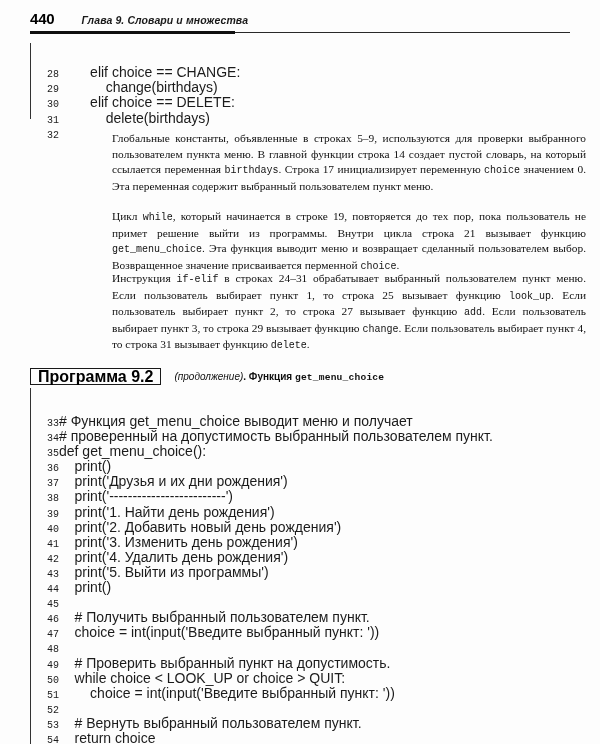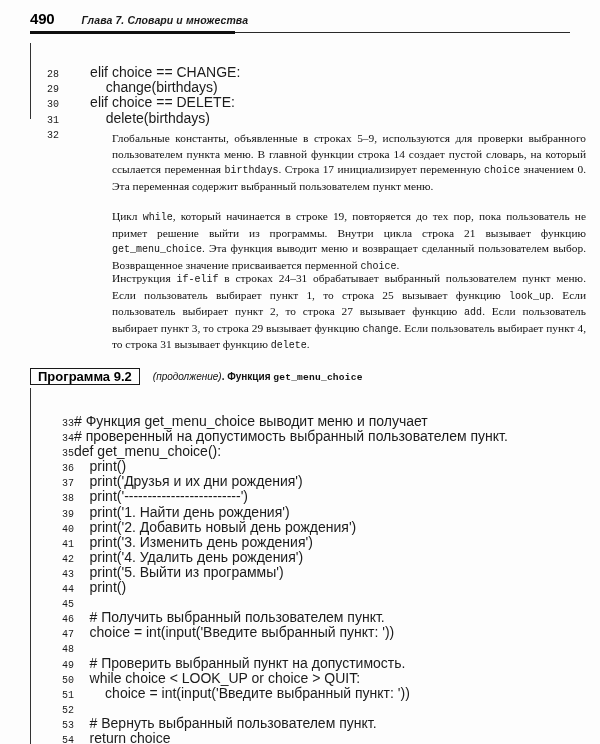--- a/index.html
+++ b/index.html
@@ -156,21 +156,21 @@
     border: 1.1px solid #1a1a1a;
     background: #fff;
     height: 17px;
     min-width: 96px;
     box-sizing: border-box;
     display: flex;
     align-items: center;
     padding: 0 7px;
     font-family: "Liberation Sans", "DejaVu Sans", sans-serif;
     font-weight: bold;
-    font-size: 13px;
+    font-size: 16px;
     color: #000;
     letter-spacing: 0px;
   }
   .program-caption {
     margin-left: 13px;
     font-family: "Liberation Sans", "DejaVu Sans", sans-serif;
     font-size: 10px;
     color: #111;
     white-space: nowrap;
   }
@@ -185,42 +185,42 @@
     font-family: "Liberation Mono", "DejaVu Sans Mono", monospace;
     font-weight: bold;
     font-size: 9.6px;
     letter-spacing: 0.2px;
   }
 
   .program-body {
     margin-top: 3px;
     border-left: 1.2px solid #333;
     border-bottom: 1.2px solid #333;
-    padding: 4px 0 5px 21px;
+    padding: 4px 0 5px 6px;
     box-sizing: border-box;
     width: 540px;
   }
   .program-body .code-row { height: 15.1px; }
 
   
   .scan-tint {
     position: absolute;
     inset: 0;
     pointer-events: none;
     background: rgba(0,0,0,0.006);
   }
 </style>
 </head>
 <body>
 
 <div class="page">
 
   <div class="running-head">
-    <span class="folio">490</span>
-    <span class="chapter-title">Глава 7. Словари и множества</span>
+    <span class="folio">440</span>
+    <span class="chapter-title">Глава 9. Словари и множества</span>
   </div>
   <div class="head-rule">
     <span class="thick"></span>
     <span class="thin"></span>
   </div>
 
   <div class="frag-listing code-block" id="frag-listing"><div class="code-row"><span class="ln">28</span><span class="src">        elif choice == CHANGE:</span></div><div class="code-row"><span class="ln">29</span><span class="src">            change(birthdays)</span></div><div class="code-row"><span class="ln">30</span><span class="src">        elif choice == DELETE:</span></div><div class="code-row"><span class="ln">31</span><span class="src">            delete(birthdays)</span></div><div class="code-row"><span class="ln">32</span><span class="src"></span></div></div>
 
   <div class="body-text" id="para1">
     <span>Глобальные константы, объявленные в строках 5–9, используются для проверки выбранного пользователем пункта меню. В главной функции строка 14 создает пустой словарь, на который ссылается переменная </span><span class="mono">birthdays</span><span>. Строка 17 инициализирует переменную </span><span class="mono">choice</span><span> значением 0. Эта переменная содержит выбранный пользователем пункт меню.</span>

